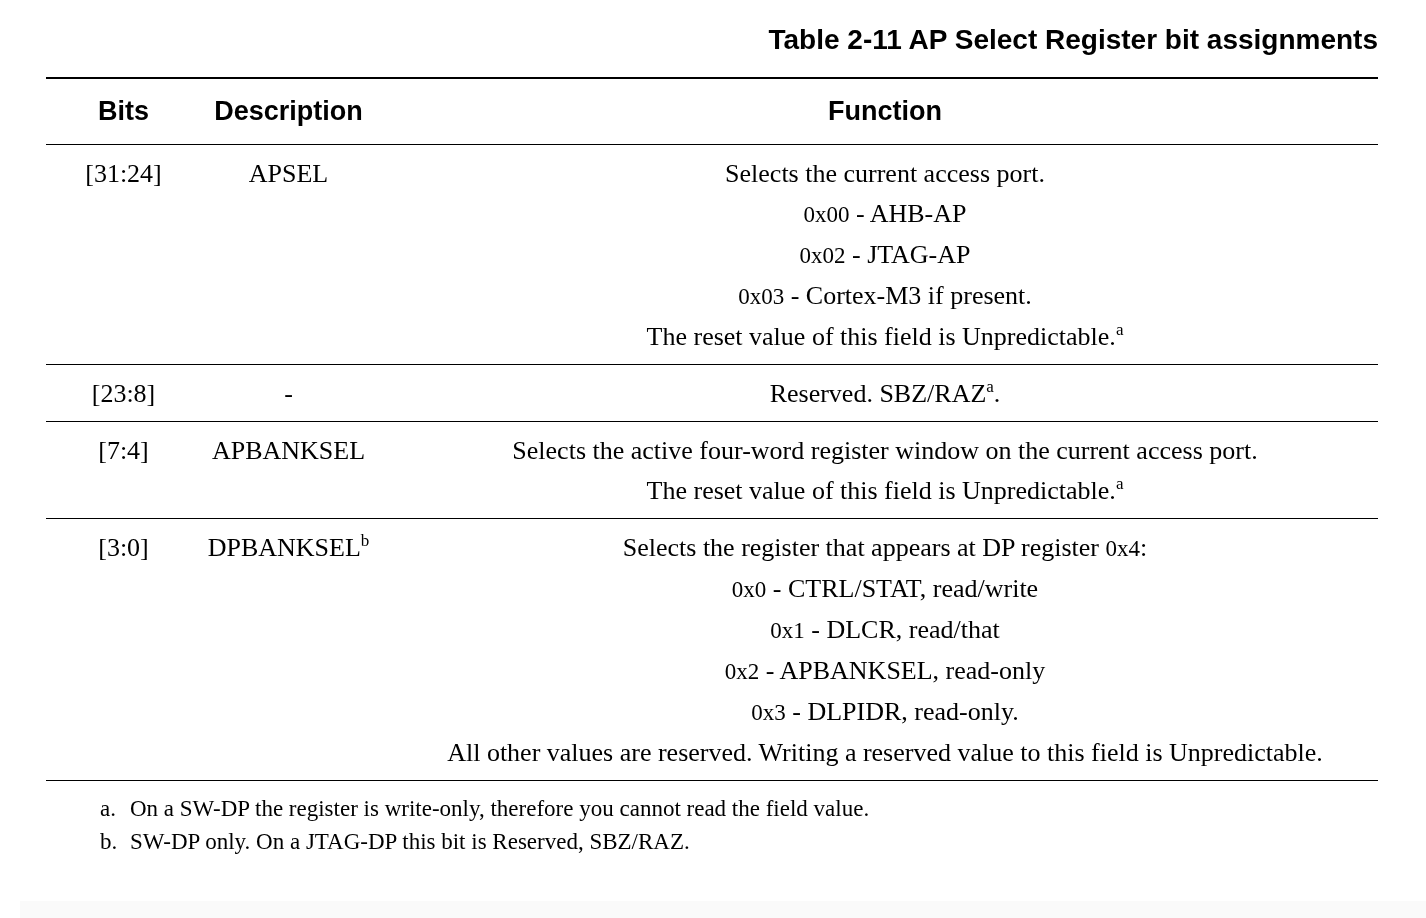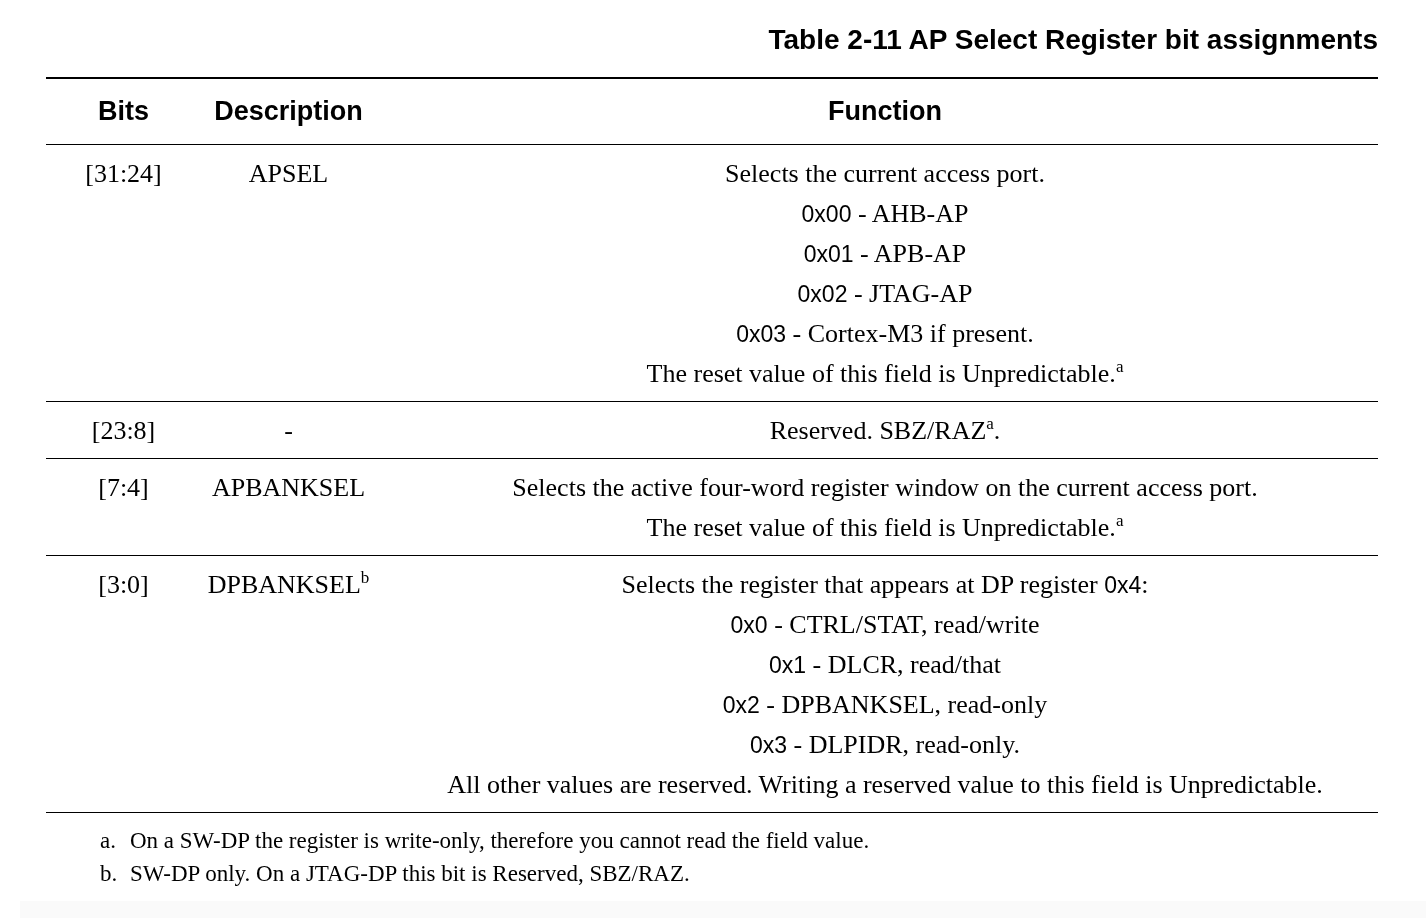--- a/index.html
+++ b/index.html
@@ -42,21 +42,21 @@
     font-weight: 700;
     font-size: 27px;
     line-height: 34px;
   }
   .trow.body-row { padding: 9px 0 7px 0; }
   .cell { font-size: 26px; line-height: 40px; }
   .c-bits { padding-left: 16px; }
   .head .cell { font-size: 27px; line-height: 34px; }
   .desc-line { white-space: pre-wrap; }
   .mono {
-    font-family: Liberation Sans, sans-serif;
+    font-family: Liberation Serif, serif;
     font-size: 23px;
   }
   .sup {
     font-size: 17px;
     vertical-align: super;
     line-height: 0;
   }
   .footnotes {
     margin: 11px 68px 0 26px;
     padding-left: 54px;
@@ -88,21 +88,20 @@
       <div class="cell">Description</div>
       <div class="cell">Function</div>
     </div>
     <div id="rows-container">
         <div class="trow body-row">
           <div class="cell c-bits">[31:24]</div>
           <div class="cell"><span>APSEL</span></div>
           <div class="cell">
             <div class="desc-line"><span>Selects the current access port.</span></div>
             <div class="desc-line"><span class="mono">0x00</span><span> - AHB-AP</span></div>
-            <div class="desc-line"><span class="mono">0x01</span><span> - APB-AP</span></div>
             <div class="desc-line"><span class="mono">0x02</span><span> - JTAG-AP</span></div>
             <div class="desc-line"><span class="mono">0x03</span><span> - Cortex-M3 if present.</span></div>
             <div class="desc-line"><span>The reset value of this field is Unpredictable.</span><span class="sup">a</span></div>
           </div>
         </div>
         <div class="trow body-row">
           <div class="cell c-bits">[23:8]</div>
           <div class="cell"><span>-</span></div>
           <div class="cell">
             <div class="desc-line"><span>Reserved. SBZ/RAZ</span><span class="sup">a</span><span>.</span></div>
@@ -116,21 +115,21 @@
             <div class="desc-line"><span>The reset value of this field is Unpredictable.</span><span class="sup">a</span></div>
           </div>
         </div>
         <div class="trow body-row">
           <div class="cell c-bits">[3:0]</div>
           <div class="cell"><span>DPBANKSEL</span><span class="sup">b</span></div>
           <div class="cell">
             <div class="desc-line"><span>Selects the register that appears at DP register </span><span class="mono">0x4</span><span>:</span></div>
             <div class="desc-line"><span class="mono">0x0</span><span> - CTRL/STAT, read/write</span></div>
             <div class="desc-line"><span class="mono">0x1</span><span> - DLCR, read/that</span></div>
-            <div class="desc-line"><span class="mono">0x2</span><span> - DPBANKSEL, read-only</span></div>
+            <div class="desc-line"><span class="mono">0x2</span><span> - APBANKSEL, read-only</span></div>
             <div class="desc-line"><span class="mono">0x3</span><span> - DLPIDR, read-only.</span></div>
             <div class="desc-line"><span>All other values are reserved. Writing a reserved value to this field is Unpredictable.</span></div>
           </div>
         </div>
       </div>
   </div>
 
   <div class="footnotes" id="footnotes">
       <div class="footnote">
         <span class="fn-marker">a.</span>

